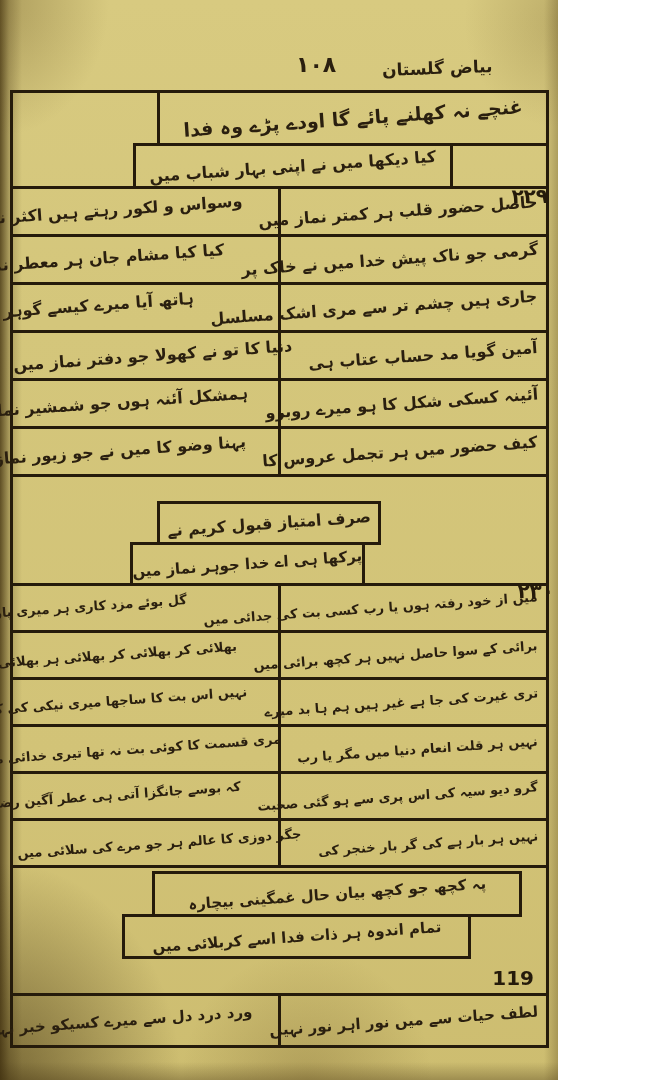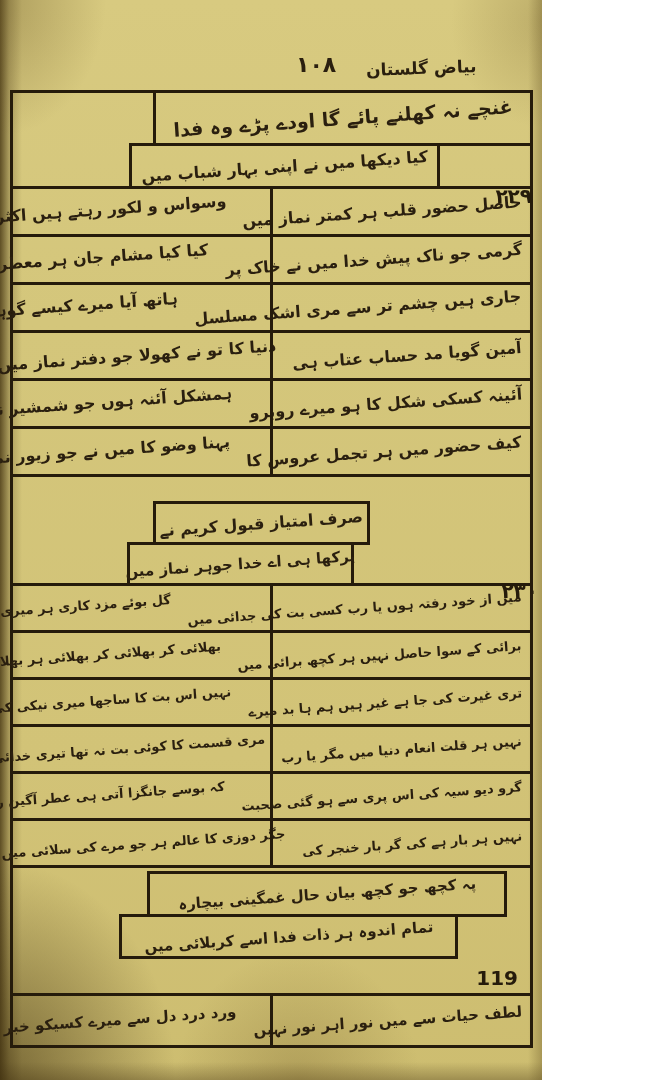--- a/index.html
+++ b/index.html
@@ -14,20 +14,21 @@
     color: #2a1f0f;
     background:
       radial-gradient(45% 28% at 0% 100%, rgba(62,46,14,0.60), transparent 72%),
       radial-gradient(30% 16% at 55% 100%, rgba(110,88,38,0.30), transparent 75%),
       radial-gradient(28% 18% at 0% 0%, rgba(104,84,36,0.38), transparent 70%),
       radial-gradient(24% 14% at 100% 2%, rgba(110,90,40,0.25), transparent 70%),
       linear-gradient(90deg, rgba(74,58,22,0.85) 0px, rgba(74,58,22,0.30) 9px, rgba(74,58,22,0.0) 22px),
       linear-gradient(270deg, rgba(96,78,32,0.35) 0px, rgba(96,78,32,0.0) 14px),
       linear-gradient(0deg, rgba(70,54,20,0.35) 0px, rgba(70,54,20,0.0) 18px),
       linear-gradient(180deg, #d8ca80 0%, #d4c67b 30%, #d2c377 70%, #cdbd70 100%);
+    padding-left: 16px;
   }
   .hdr-num {
     position: absolute; top: 52px; left: 296px;
     font-size: 22px; font-weight: 700;
   }
   .hdr-title {
     position: absolute; top: 58px; right: 66px;
     font-size: 17px; font-weight: 700;
     transform: rotate(-2deg);
   }

